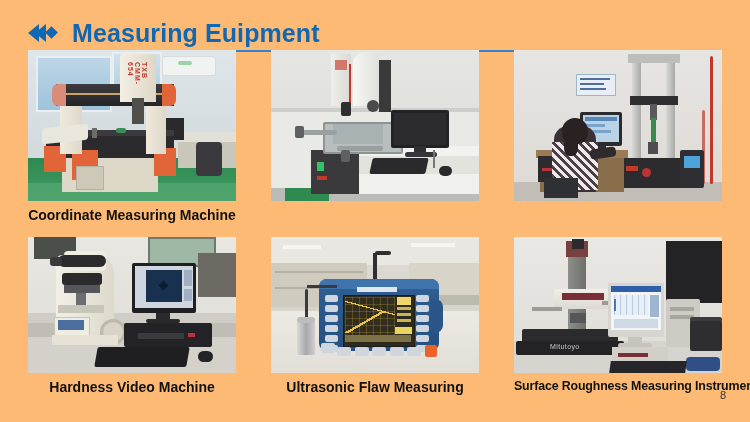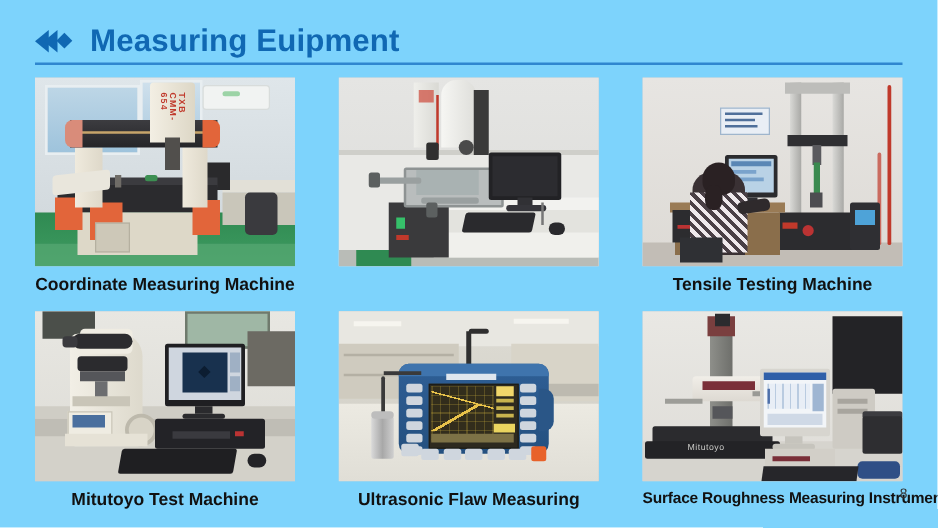--- a/index.html
+++ b/index.html
@@ -11,21 +11,21 @@
     width: 750px;
     height: 422px;
     position: relative;
     overflow: hidden;
     font-family: "Liberation Sans", sans-serif;
   }
   .slide {
     position: absolute;
     left: 0; top: 0;
     width: 750px; height: 422px;
-    background: #7dd3fc;
+    background: #fdba74;
   }
   
   .header {
     position: absolute;
     left: 28px; top: 13px;
     width: 694px; height: 40px;
     display: flex;
     align-items: center;
   }
   .bullet-icon {
@@ -71,21 +71,21 @@
     left: 28px;
     top: 50px;
     width: 694px;
     height: 2px;
     background: #2f86cf;
   }
   
   .grid {
     position: absolute;
     left: 28px;
-    top: 62px;
+    top: 50px;
     width: 694px;
   }
   .row {
     display: flex;
     justify-content: space-between;
     width: 694px;
   }
   .row-2 { margin-top: 14px; }
   .cell {
     width: 208px;
@@ -455,21 +455,20 @@
           <div class="layer te-mon-b2"></div>
           <div class="layer te-mon-b3"></div>
           <div class="layer te-mon-st"></div>
           <div class="layer te-person"></div>
           <div class="layer te-cloth"></div>
           <div class="layer te-hair"></div>
           <div class="layer te-hair2"></div>
           <div class="layer te-arm"></div>
           <div class="layer te-chair"></div>
         </div>
-        <div class="caption">Tensile Testing Machine</div>
       </div>
 
     </div>
 
     <div class="row row-2">
 
       <div class="cell">
         <div class="photo">
           <div class="layer hd-wall"></div>
           <div class="layer hd-wintop"></div>
@@ -497,21 +496,21 @@
           <div class="layer hd-mon-ui1"></div>
           <div class="layer hd-mon-ui2"></div>
           <div class="layer hd-mon-st"></div>
           <div class="layer hd-mon-bs"></div>
           <div class="layer hd-pc"></div>
           <div class="layer hd-pc-tr"></div>
           <div class="layer hd-pc-led"></div>
           <div class="layer hd-kbd"></div>
           <div class="layer hd-mouse"></div>
         </div>
-        <div class="caption">Mitutoyo Test Machine</div>
+        <div class="caption">Hardness Video Machine</div>
       </div>
 
       <div class="cell">
         <div class="photo">
           <div class="layer uf-bg"></div>
           <div class="layer uf-ceil"></div>
           <div class="layer uf-light1"></div>
           <div class="layer uf-light2"></div>
           <div class="layer uf-part"></div>
           <div class="layer uf-part-s1"></div>

